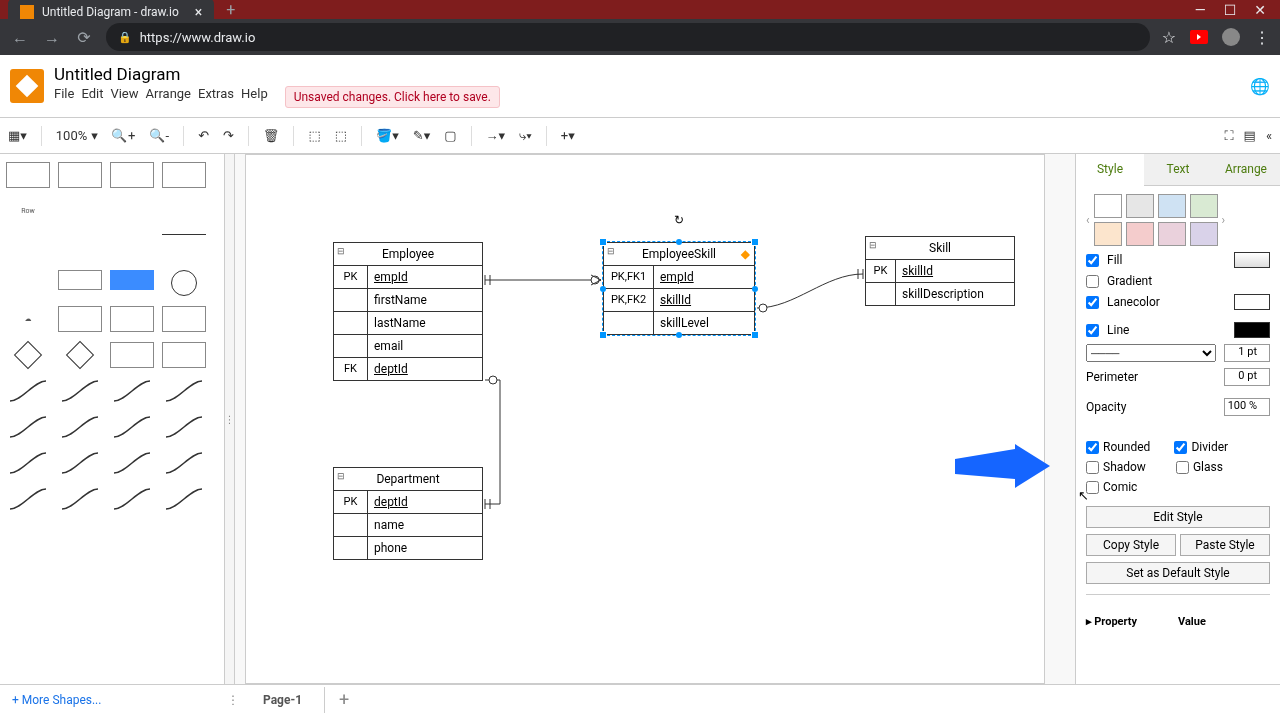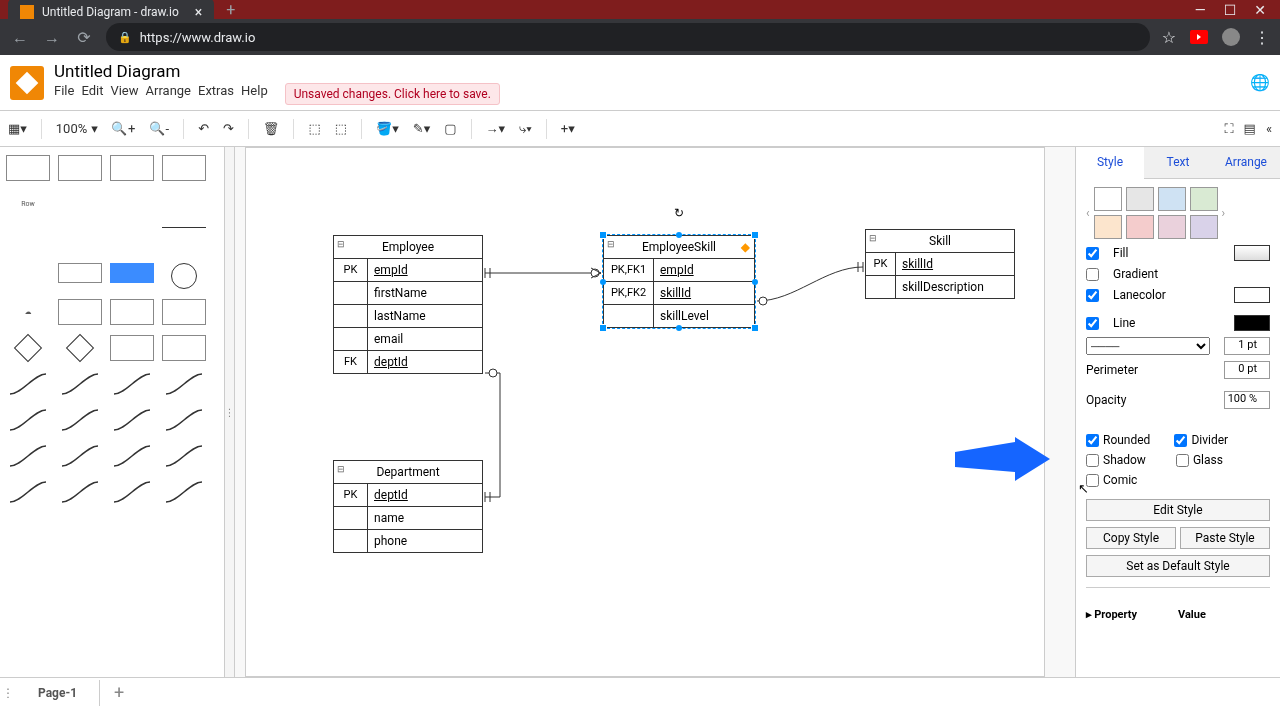--- a/index.html
+++ b/index.html
@@ -17,21 +17,21 @@
 .nav-btn { width:20px; text-align:center; font-size:16px; cursor:pointer; color:#9aa0a6; }
 .url-box { flex:1; background:#202124; border-radius:20px; height:28px; display:flex; align-items:center; padding:0 12px; font-size:13px; color:#e8eaed; gap:8px; }
 .url-box .lock { font-size:11px; }
 .addr-right { display:flex; gap:14px; align-items:center; }
 .addr-right span { font-size:16px; cursor:pointer; }
 .yt { width:18px; height:14px; background:#f00; border-radius:2px; display:flex; align-items:center; justify-content:center; }
 .yt::after{content:"";border-left:4px solid #fff;border-top:3px solid transparent;border-bottom:3px solid transparent;}
 .avatar { width:18px; height:18px; border-radius:50%; background:#888; }
 
 
-.app-header { height:56px; display:flex; align-items:center; padding:0 10px; gap:10px; border-bottom:1px solid #ccc; }
+.app-header { height:63px; display:flex; align-items:center; padding:0 10px; gap:10px; border-bottom:1px solid #ccc; }
 .app-logo { width:34px; height:34px; background:#f08705; border-radius:3px; display:flex; align-items:center; justify-content:center; }
 .app-logo::after{content:"";width:16px;height:16px;background:#fff;transform:rotate(45deg);}
 .app-title-block { display:flex; flex-direction:column; }
 .doc-title { font-size:17px; font-weight:400; }
 .menu-bar { display:flex; gap:7px; font-size:13px; color:#333; margin-top:2px; }
 .menu-bar span { cursor:pointer; }
 .unsaved { font-size:12px; color:#b00020; background:#fde7e9; border:1px solid #f5c2c7; padding:3px 8px; border-radius:3px; cursor:pointer; margin-left:10px; }
 .globe { margin-left:auto; font-size:16px; color:#666; cursor:pointer; }
 
 
@@ -69,28 +69,28 @@
 .sel-mid { width:6px; height:6px; background:#0096ff; border-radius:50%; position:absolute; }
 .rot-handle { position:absolute; left:50%; top:-30px; transform:translateX(-50%); font-size:12px; }
 
 .edge { position:absolute; pointer-events:none; }
 
 .arrow-annotation { position:absolute; left:720px; top:290px; }
 
 
 .sidebar-right { width:205px; border-left:1px solid #ccc; display:flex; flex-direction:column; font-size:12px; }
 .rtabs { display:flex; border-bottom:1px solid #ccc; }
-.rtab { flex:1; text-align:center; padding:8px 4px; cursor:pointer; font-size:12px; color:#1d4ed8; }
+.rtab { flex:1; text-align:center; padding:8px 4px; cursor:pointer; font-size:12px; color:#4d7c0f; }
 .rtab.active { background:#fff; border-bottom:2px solid #fff; margin-bottom:-1px; }
 .rtab:not(.active){ background:#f0f0f0; }
 .rpanel { padding:8px 10px; display:flex; flex-direction:column; gap:6px; }
 .swatch-nav { display:flex; align-items:center; gap:4px; }
 .swatch-grid { display:grid; grid-template-columns:repeat(4,28px); gap:4px; }
 .swatch { width:28px; height:24px; border:1px solid #999; cursor:pointer; }
-.prop-row { display:flex; align-items:center; gap:14px; }
+.prop-row { display:flex; align-items:center; gap:8px; }
 .prop-row label { flex:1; }
 .color-well { width:36px; height:16px; border:1px solid #333; background:#fff; cursor:pointer; }
 .num-input { width:46px; height:18px; border:1px solid #999; font-size:11px; text-align:right; padding-right:12px; position:relative; }
 .check-row { display:flex; gap:24px; }
 .check-row label { display:flex; align-items:center; gap:4px; font-size:12px; }
 .check-row input { margin:0; }
 .rbtn { border:1px solid #aaa; background:#f5f5f5; padding:3px; text-align:center; cursor:pointer; font-size:12px; }
 .rbtn-row { display:flex; gap:4px; }
 .rbtn-row .rbtn { flex:1; }
 .prop-table { border-top:1px solid #ccc; margin-top:4px; padding-top:20px; display:flex; }
@@ -510,18 +510,19 @@
       <div class="rbtn">Set as Default Style</div>
       <div class="prop-table">
         <div>▸ <span>Property</span></div>
         <div>Value</div>
       </div>
     </div>
   </div>
 </div>
 
 <div class="footer-wrap">
+  <div class="footer-left">+ More Shapes...</div>
   <div class="page-tabs">
     <span class="page-tab-handle">⋮</span>
     <div class="page-tab">Page-1</div>
     <span class="add-page">+</span>
   </div>
 </div>
 
 </body></html>

